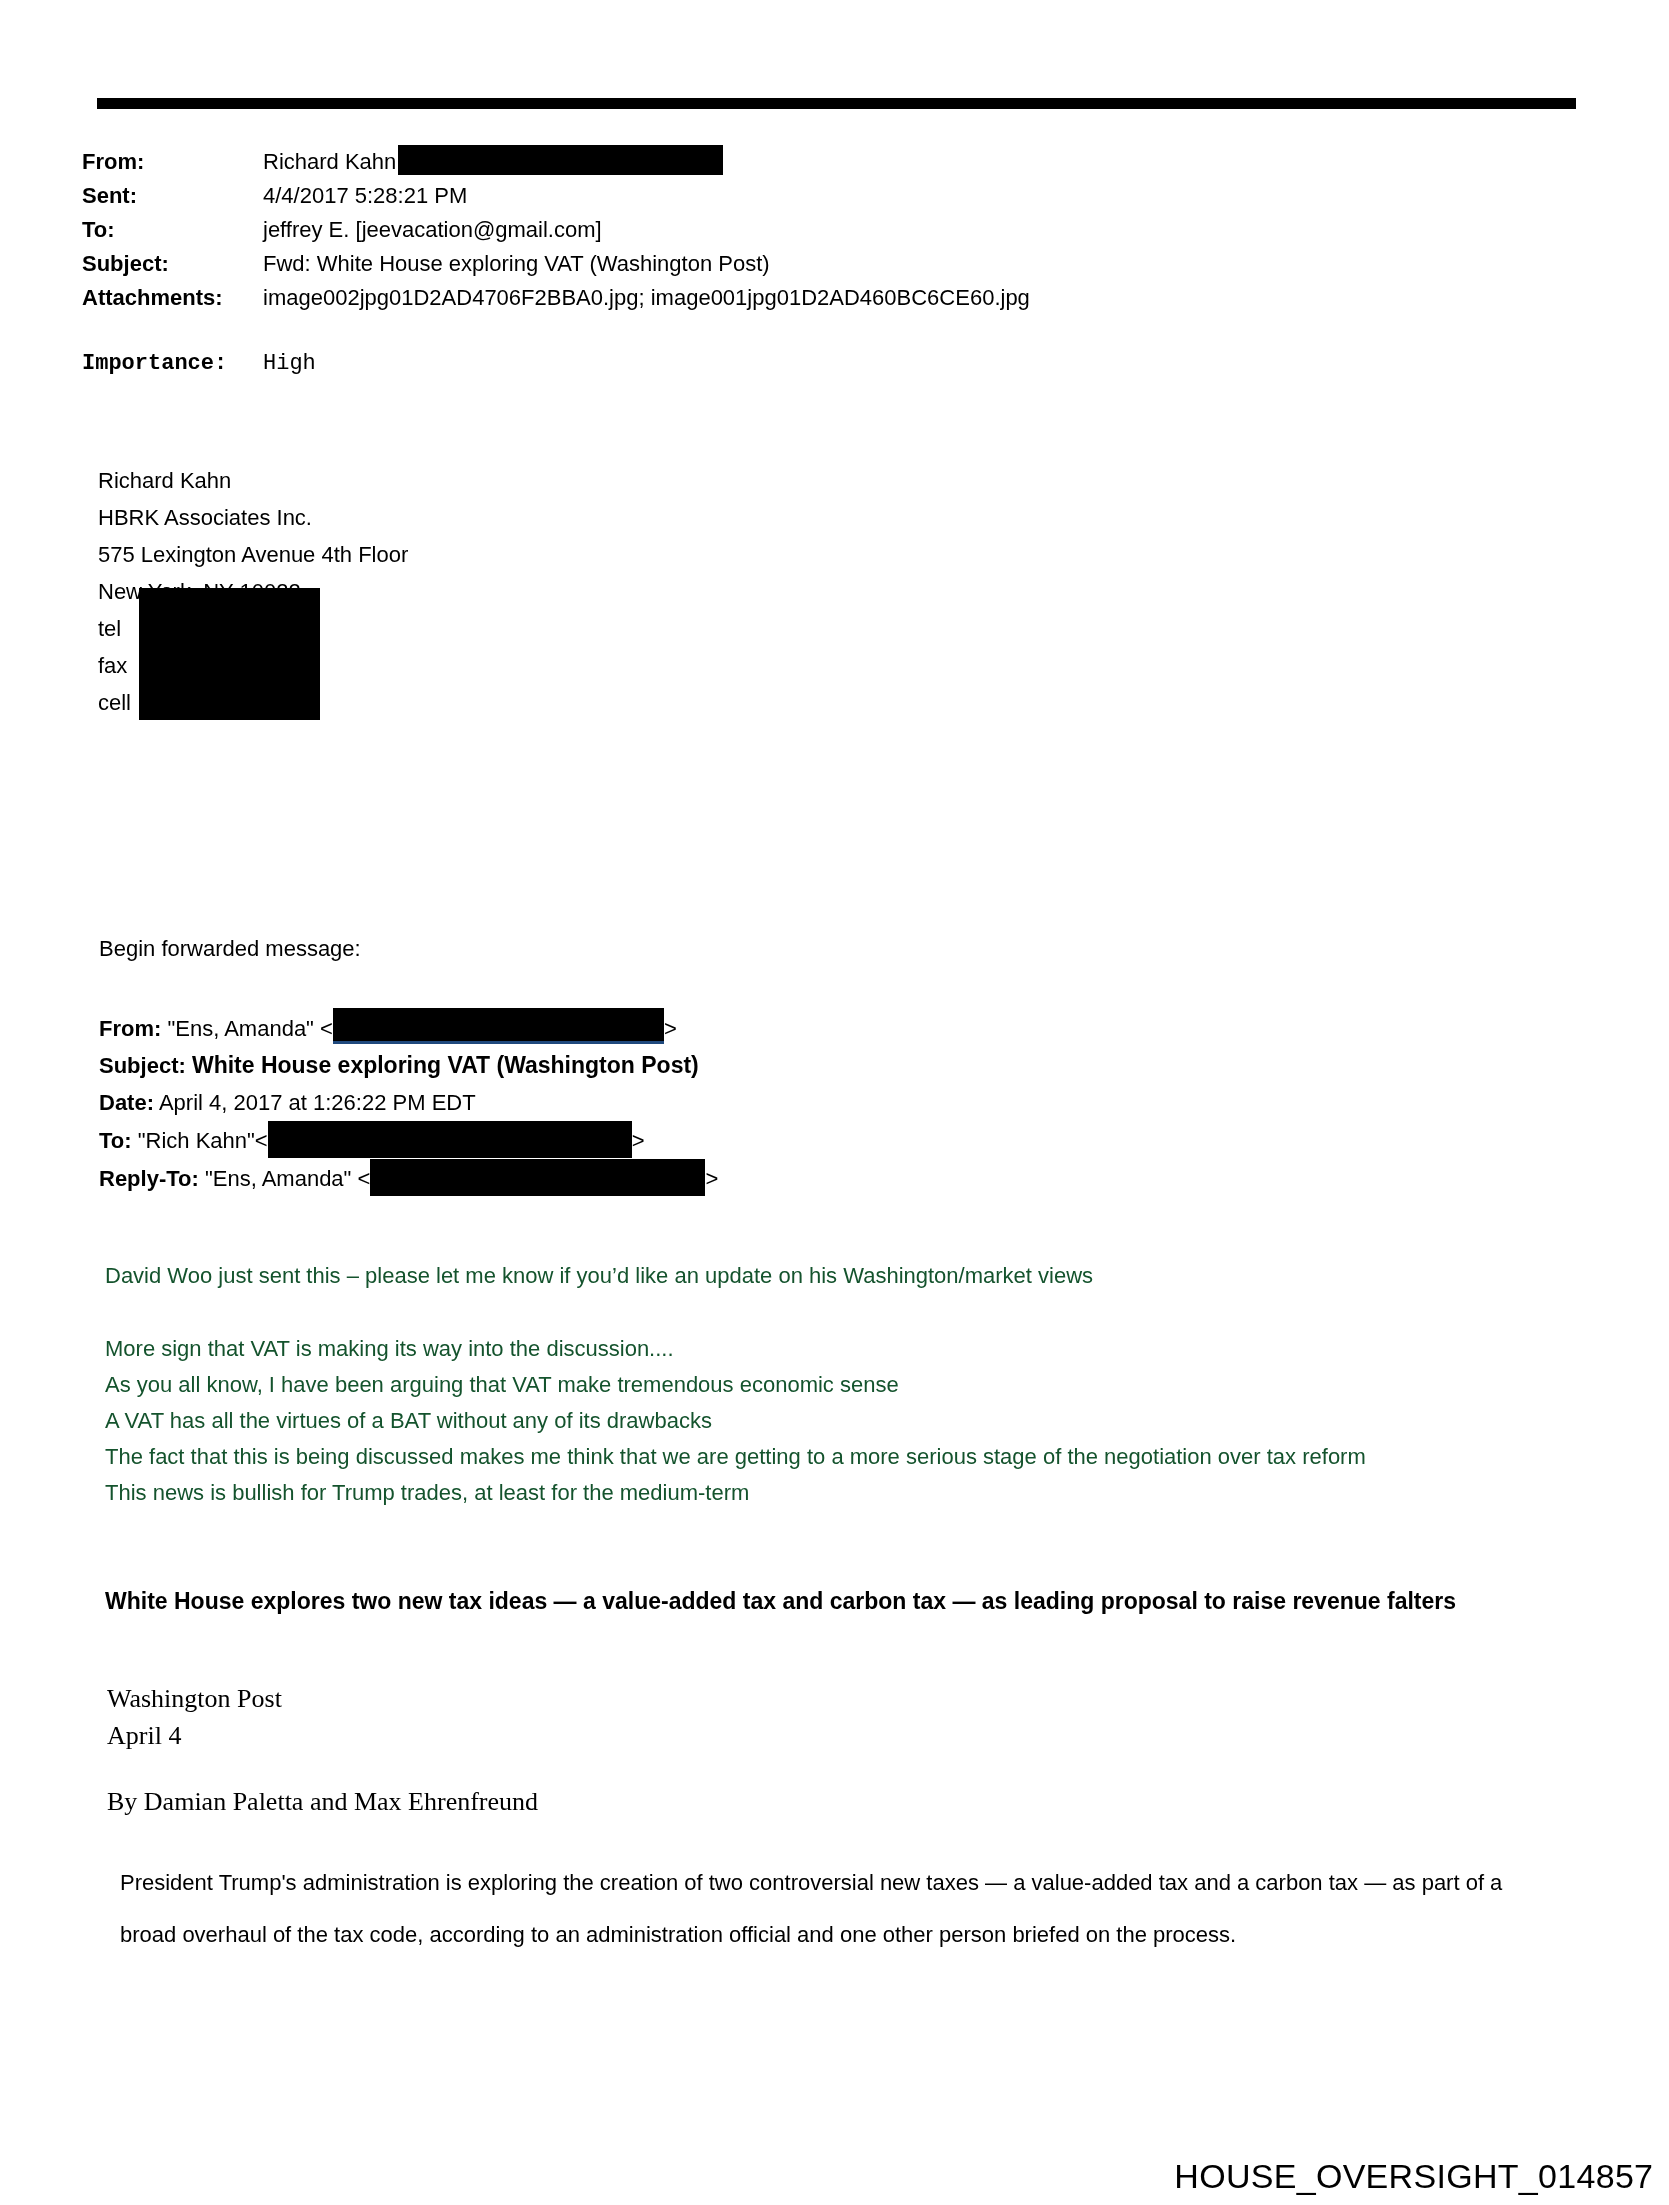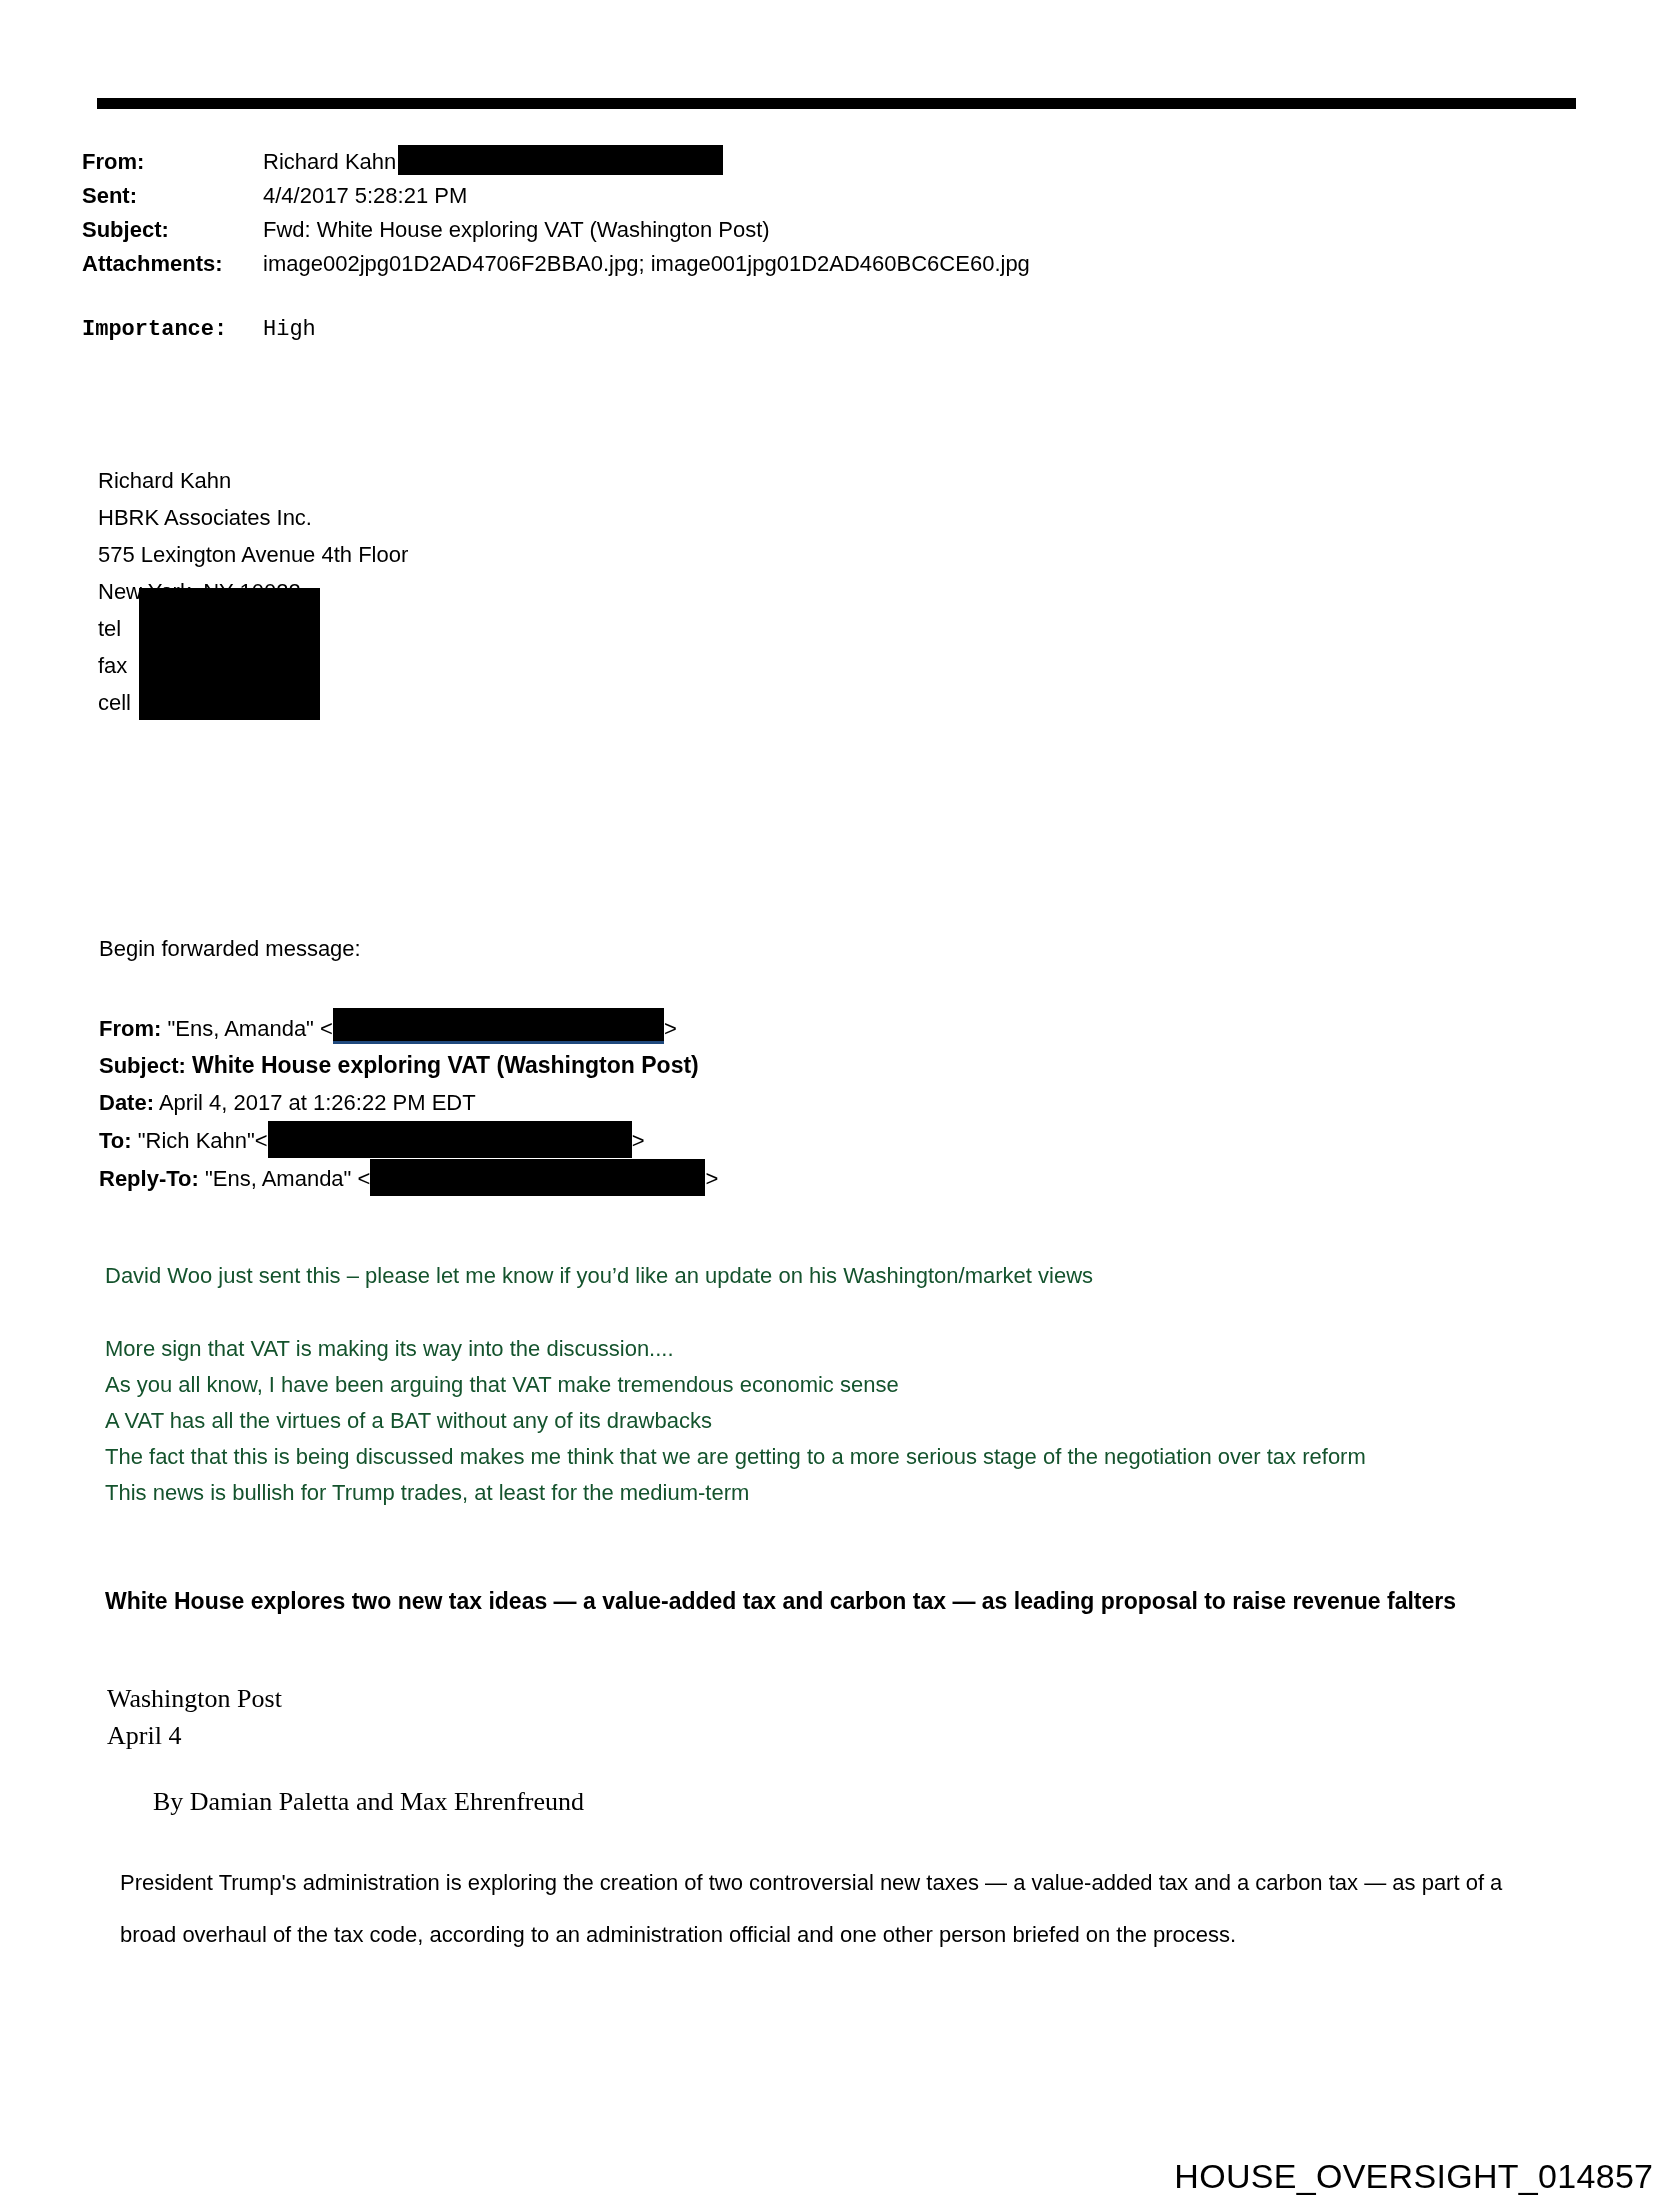--- a/index.html
+++ b/index.html
@@ -84,21 +84,21 @@
     margin:0;
   }
   .wapo{
     position:absolute;left:107px;top:1680px;
     font-family:Liberation Serif, serif;
     font-size:26px;line-height:37px;
   }
   .byline{
     position:absolute;left:107px;top:1786px;
     font-family:"Liberation Serif","DejaVu Serif",serif;
-    font-size:26px;line-height:31px;margin-left:46px;
+    font-size:26px;line-height:31px;
   }
   .body-para{
     position:absolute;left:105px;top:1842px;
     width:1394px;
     font-size:22px;line-height:52px;
     margin:15px;
   }
 
   
   .bates{
@@ -109,20 +109,21 @@
 </head>
 <body>
 
 <div class="page">
 
   <div class="top-rule"></div>
 
   <section class="email-header">
     <div class="hrow"><span class="hlabel">From:</span><span>Richard Kahn</span><span class="redact redact-from-top"></span></div>
     <div class="hrow"><span class="hlabel">Sent:</span><span>4/4/2017 5:28:21 PM</span></div>
+    <div class="hrow"><span class="hlabel">To:</span><span>jeffrey E. [jeevacation@gmail.com]</span></div>
     <div class="hrow"><span class="hlabel">Subject:</span><span>Fwd: White House exploring VAT (Washington Post)</span></div>
     <div class="hrow"><span class="hlabel">Attachments:</span><span>image002jpg01D2AD4706F2BBA0.jpg; image001jpg01D2AD460BC6CE60.jpg</span></div>
     <div class="hrow importance-row"><span class="hlabel">Importance:</span><span>High</span></div>
   </section>
 
   <section class="signature">
     <div>Richard Kahn</div>
     <div>HBRK Associates Inc.</div>
     <div>575 Lexington Avenue 4th Floor</div>
     <div>New York, NY 10022</div>

